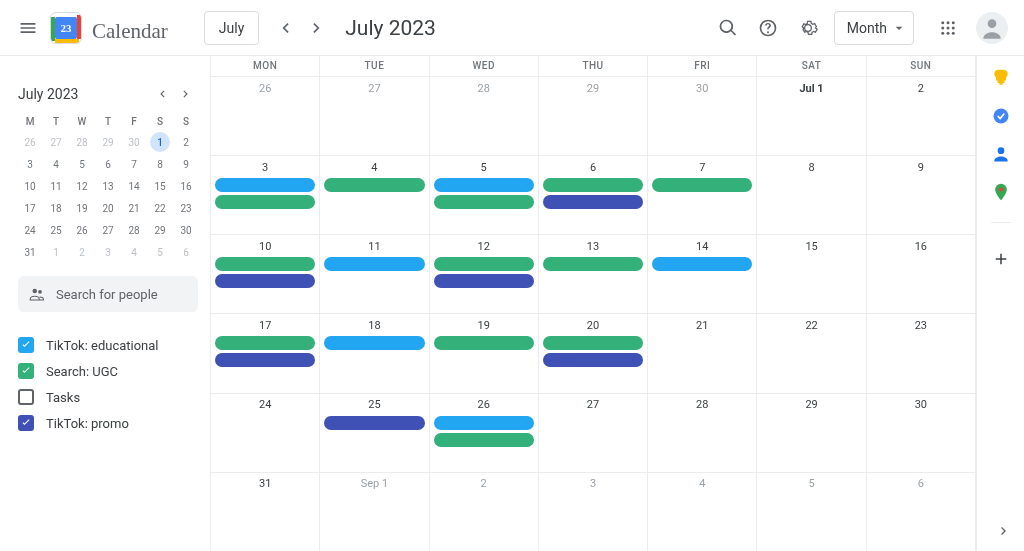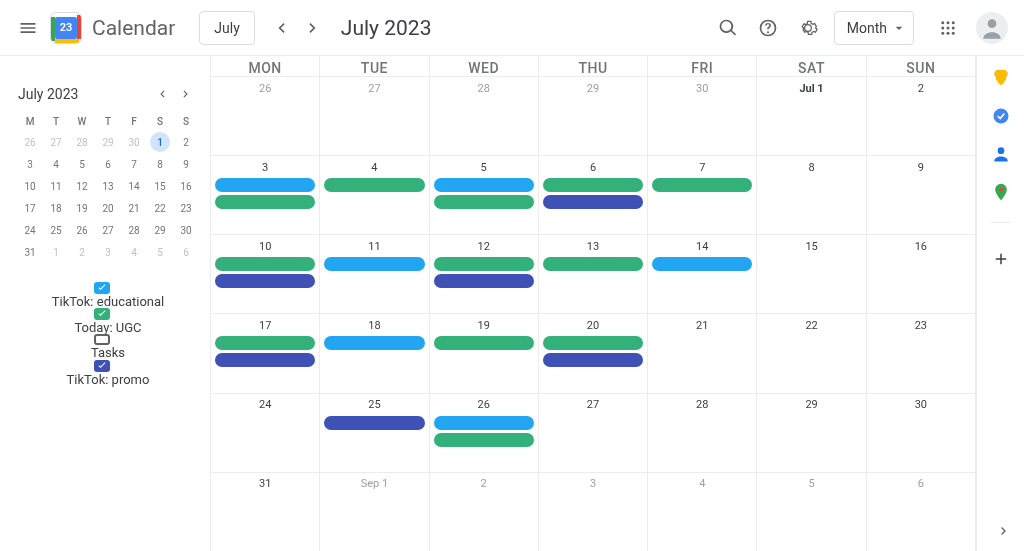--- a/index.html
+++ b/index.html
@@ -3,21 +3,21 @@
 <meta charset="utf-8">
 <style>
   * { box-sizing: border-box; }
   html, body { margin: 0; padding: 0; font-family: 'Google Sans', Roboto, Arial, sans-serif; color: #3c4043; background: #fff; }
   body { width: 1024px; height: 551px; overflow: hidden; }
 
   
   .header { display: flex; align-items: center; height: 56px; padding: 0 8px; border-bottom: 1px solid #ececec; }
   .icon-btn { width: 40px; height: 40px; border-radius: 50%; display: flex; align-items: center; justify-content: center; color: #5f6368; cursor: pointer; }
   .icon-btn svg { width: 20px; height: 20px; fill: #5f6368; }
-  .logo { display: flex; align-items: center; margin-left: 2px; margin-right: 24px; }
+  .logo { display: flex; align-items: flex-end; margin-left: 2px; margin-right: 36px; font-family: Liberation Serif, serif; }
   .logo-img { width: 32px; height: 32px; border-radius: 6px; background: #fff; border: 1px solid #dadce0; position: relative; overflow: hidden; }
   .logo-img::before { content: ""; position: absolute; inset: 4px; background: #4285f4; border-radius: 2px; }
   .logo-img::after { content: "23"; position: absolute; inset: 0; display: flex; align-items: center; justify-content: center; font-size: 11px; font-weight: 600; color: #fff; }
   .logo-text { font-size: 21px; color: #5f6368; margin-left: 10px; }
   .today-btn { border: 1px solid #dadce0; border-radius: 4px; padding: 0 14px; height: 34px; display: flex; align-items: center; font-size: 14px; color: #3c4043; cursor: pointer; margin-right: 10px; }
   .nav-arrows { display: flex; align-items: center; }
   .nav-arrows .icon-btn { width: 32px; height: 32px; }
   .title-date { font-size: 21px; color: #3c4043; margin-left: 12px; }
   .spacer { flex: 1; }
   .view-select { border: 1px solid #dadce0; border-radius: 4px; padding: 0 6px 0 12px; height: 34px; display: flex; align-items: center; font-size: 14px; color: #3c4043; cursor: pointer; margin-left: 6px; justify-content: space-between; }
@@ -45,30 +45,30 @@
   .mini-day.dim { color: #bdc1c6; }
   .mini-day.today { background: #d2e3fc; color: #1967d2; font-weight: 500; width: 20px; margin: 0 auto; }
 
   .search-people { margin-top: 14px; background: #f1f3f4; border-radius: 6px; height: 36px; display: flex; align-items: center; padding: 0 10px; color: #5f6368; font-size: 13px; }
   .search-people svg { width: 18px; height: 18px; fill: #5f6368; margin-right: 10px; }
 
   .my-cals { margin-top: 20px; }
   .my-cals-header { display: flex; align-items: center; justify-content: space-between; font-size: 14px; color: #3c4043; cursor: pointer; }
   .my-cals-header svg { width: 18px; height: 18px; fill: #5f6368; }
   .cal-list { margin-top: 8px; }
-  .cal-item { display: flex; align-items: center; height: 26px; font-size: 13px; cursor: pointer; flex-direction: column; }
+  .cal-item { display: flex; align-items: center; height: 26px; font-size: 13px; cursor: pointer; }
   .checkbox { width: 16px; height: 16px; border-radius: 3px; margin-right: 12px; display: flex; align-items: center; justify-content: center; }
   .checkbox.checked svg { width: 12px; height: 12px; fill: #fff; }
   .checkbox.unchecked { border: 2px solid #5f6368; background: transparent; }
 
   
   .cal-wrap { flex: 1; display: flex; border-left: 1px solid #ececec; }
   .cal-grid { flex: 1; display: flex; flex-direction: column; }
   .dow-row { display: grid; grid-template-columns: repeat(7, 1fr); height: 20px; }
-  .dow-cell { font-size: 14px; color: #70757a; text-align: center; padding-top: 4px; border-right: 1px solid #ececec; letter-spacing: 0.5px; font-weight: 500; }
+  .dow-cell { font-size: 10px; color: #70757a; text-align: center; padding-top: 4px; border-right: 1px solid #ececec; letter-spacing: 0.5px; font-weight: 500; }
   .weeks { flex: 1; display: grid; grid-template-rows: repeat(6, 1fr); }
   .week { display: grid; grid-template-columns: repeat(7, 1fr); border-top: 1px solid #ececec; }
   .day-cell { border-right: 1px solid #ececec; position: relative; padding: 2px 2px 0 2px; overflow: hidden; }
   .day-num { font-size: 11px; color: #3c4043; text-align: center; height: 18px; display: flex; align-items: center; justify-content: center; }
   .day-num.dim { color: #9aa0a6; }
   .day-num.bold { font-weight: 700; color: #3c4043; }
   .events { margin-top: 2px; display: flex; flex-direction: column; gap: 3px; padding: 0 2px; }
   .event { height: 14px; border-radius: 8px; }
   .ev-blue { background: #22a6f2; }
   .ev-green { background: #34b07a; }
@@ -223,38 +223,46 @@
           <div class="mini-day">31</div>
           <div class="mini-day dim">1</div>
           <div class="mini-day dim">2</div>
           <div class="mini-day dim">3</div>
           <div class="mini-day dim">4</div>
           <div class="mini-day dim">5</div>
           <div class="mini-day dim">6</div>
         </div>
     </div>
 
+    <div class="search-people">
+      <svg viewBox="0 0 24 24">
+          <circle cx="9" cy="8" r="3"></circle>
+          <circle cx="16" cy="9" r="2.5"></circle>
+          <path d="M3 19c0-2.5 3-4 6-4s6 1.5 6 4v1H3v-1zm12.5-3c2 0 5 1 5 3v1h-5.5" fill="none" stroke="#5f6368" stroke-width="1.5"></path>
+        </svg>
+      <span>Search for people</span>
+    </div>
 
     <div class="my-cals">
       <div class="cal-list" id="cal-list">
           <div class="cal-item">
             <div class="checkbox checked" style="background: rgb(34, 166, 242);">
               <svg viewBox="0 0 24 24">
                 <path d="M9 16l-4-4 1.4-1.4L9 13.2l8.6-8.6L19 6z"></path>
               </svg>
             </div>
             <span>TikTok: educational</span>
           </div>
           <div class="cal-item">
             <div class="checkbox checked" style="background: rgb(52, 176, 122);">
               <svg viewBox="0 0 24 24">
                 <path d="M9 16l-4-4 1.4-1.4L9 13.2l8.6-8.6L19 6z"></path>
               </svg>
             </div>
-            <span>Today: UGC</span>
+            <span>Search: UGC</span>
           </div>
           <div class="cal-item">
             <div class="checkbox unchecked"></div>
             <span>Tasks</span>
           </div>
           <div class="cal-item">
             <div class="checkbox checked" style="background: rgb(63, 81, 181);">
               <svg viewBox="0 0 24 24">
                 <path d="M9 16l-4-4 1.4-1.4L9 13.2l8.6-8.6L19 6z"></path>
               </svg>

